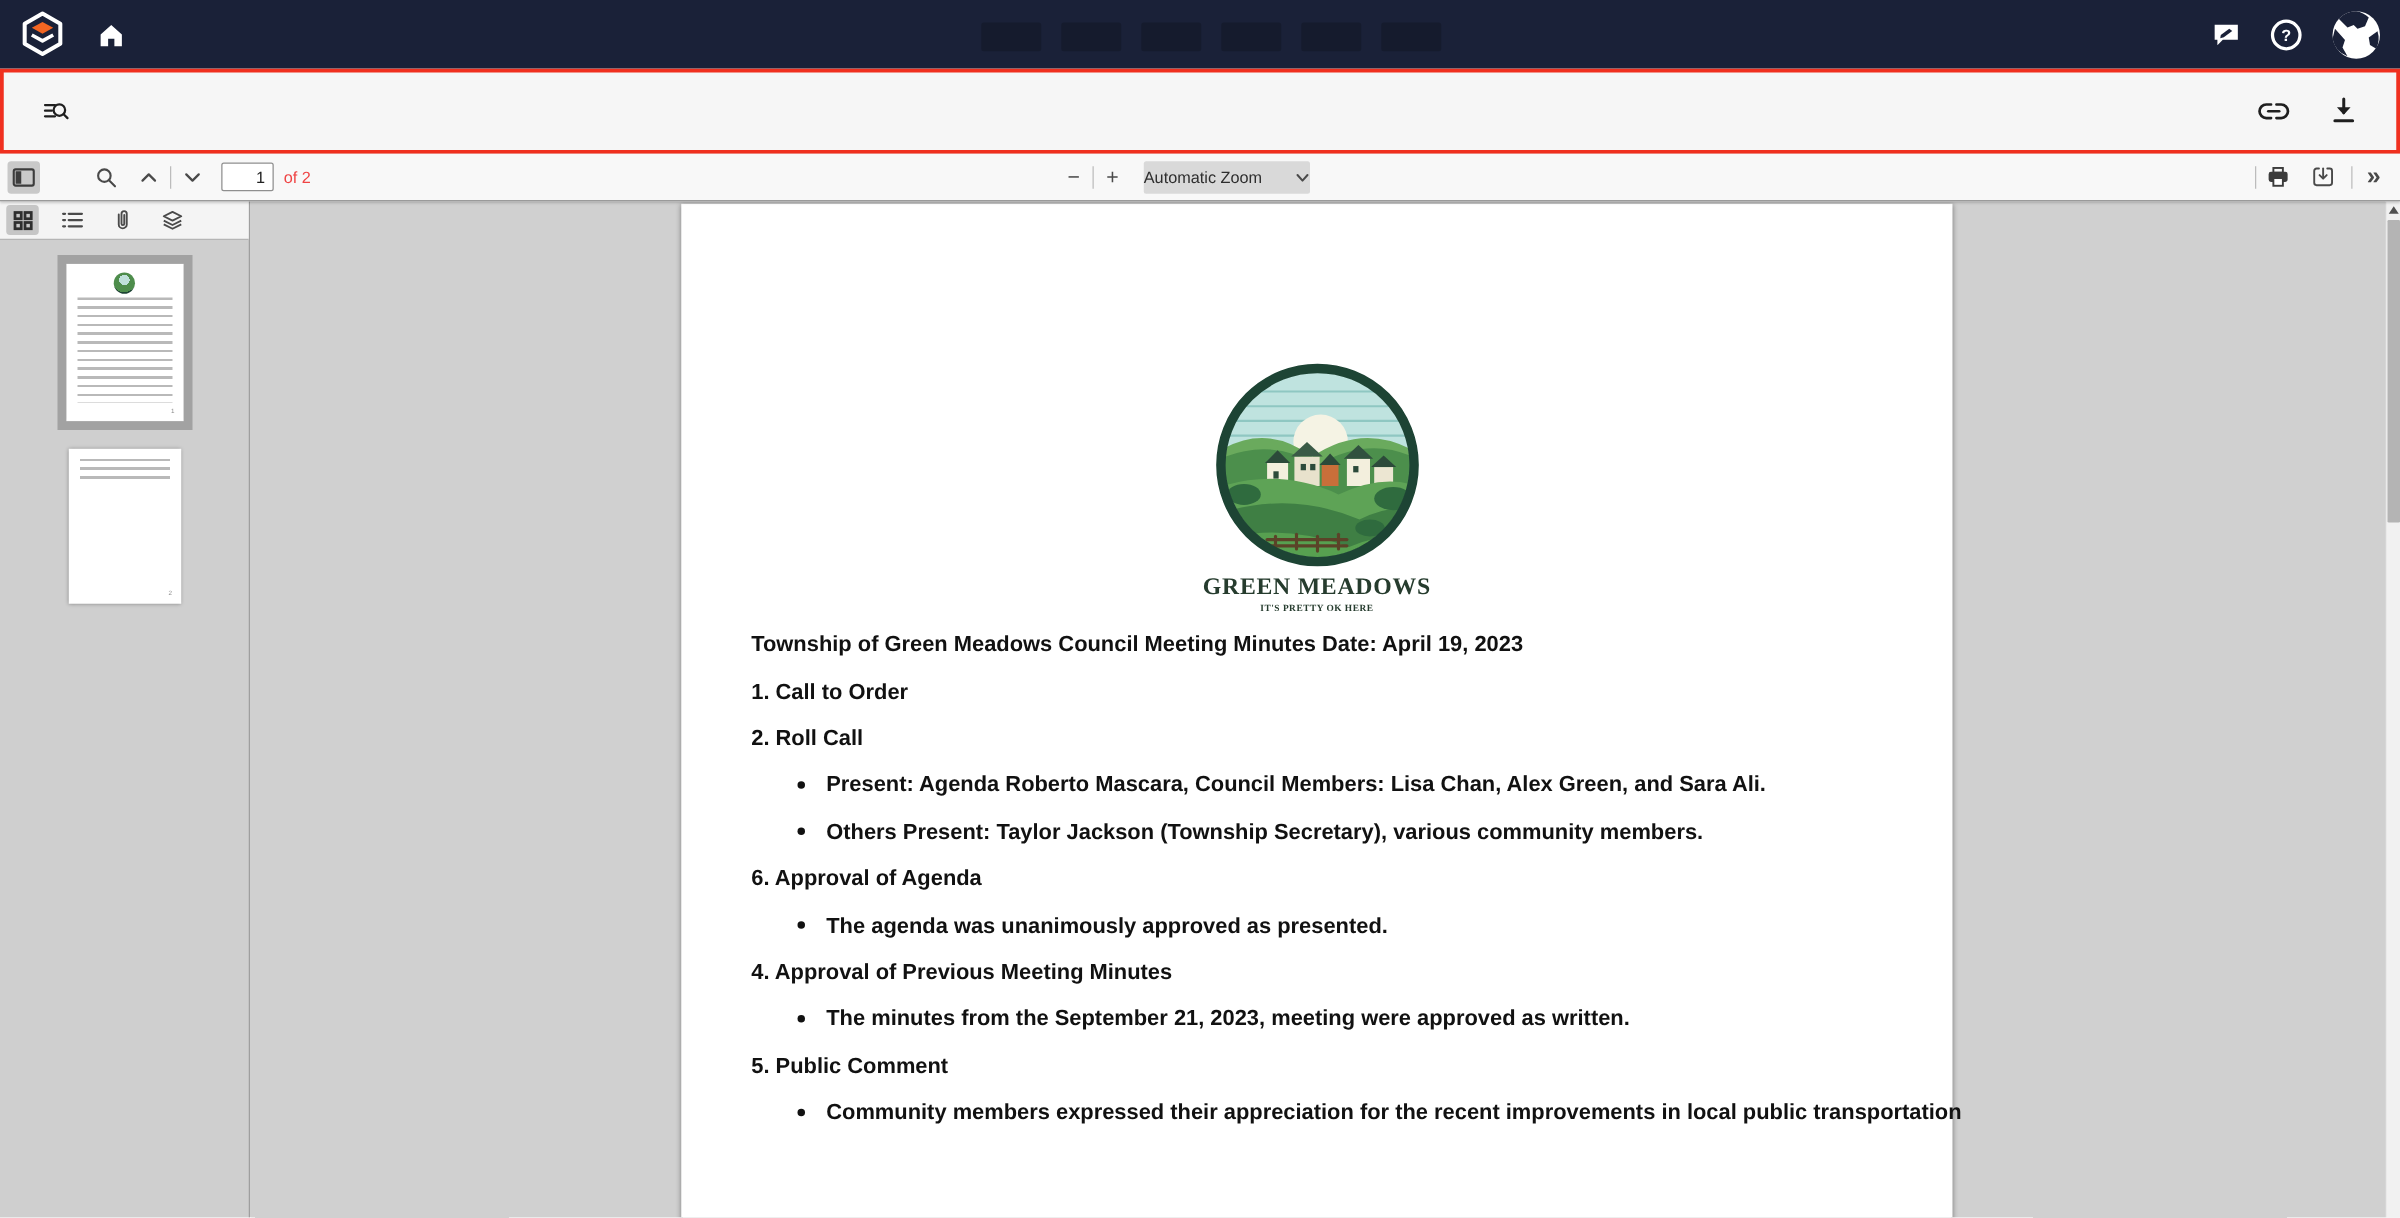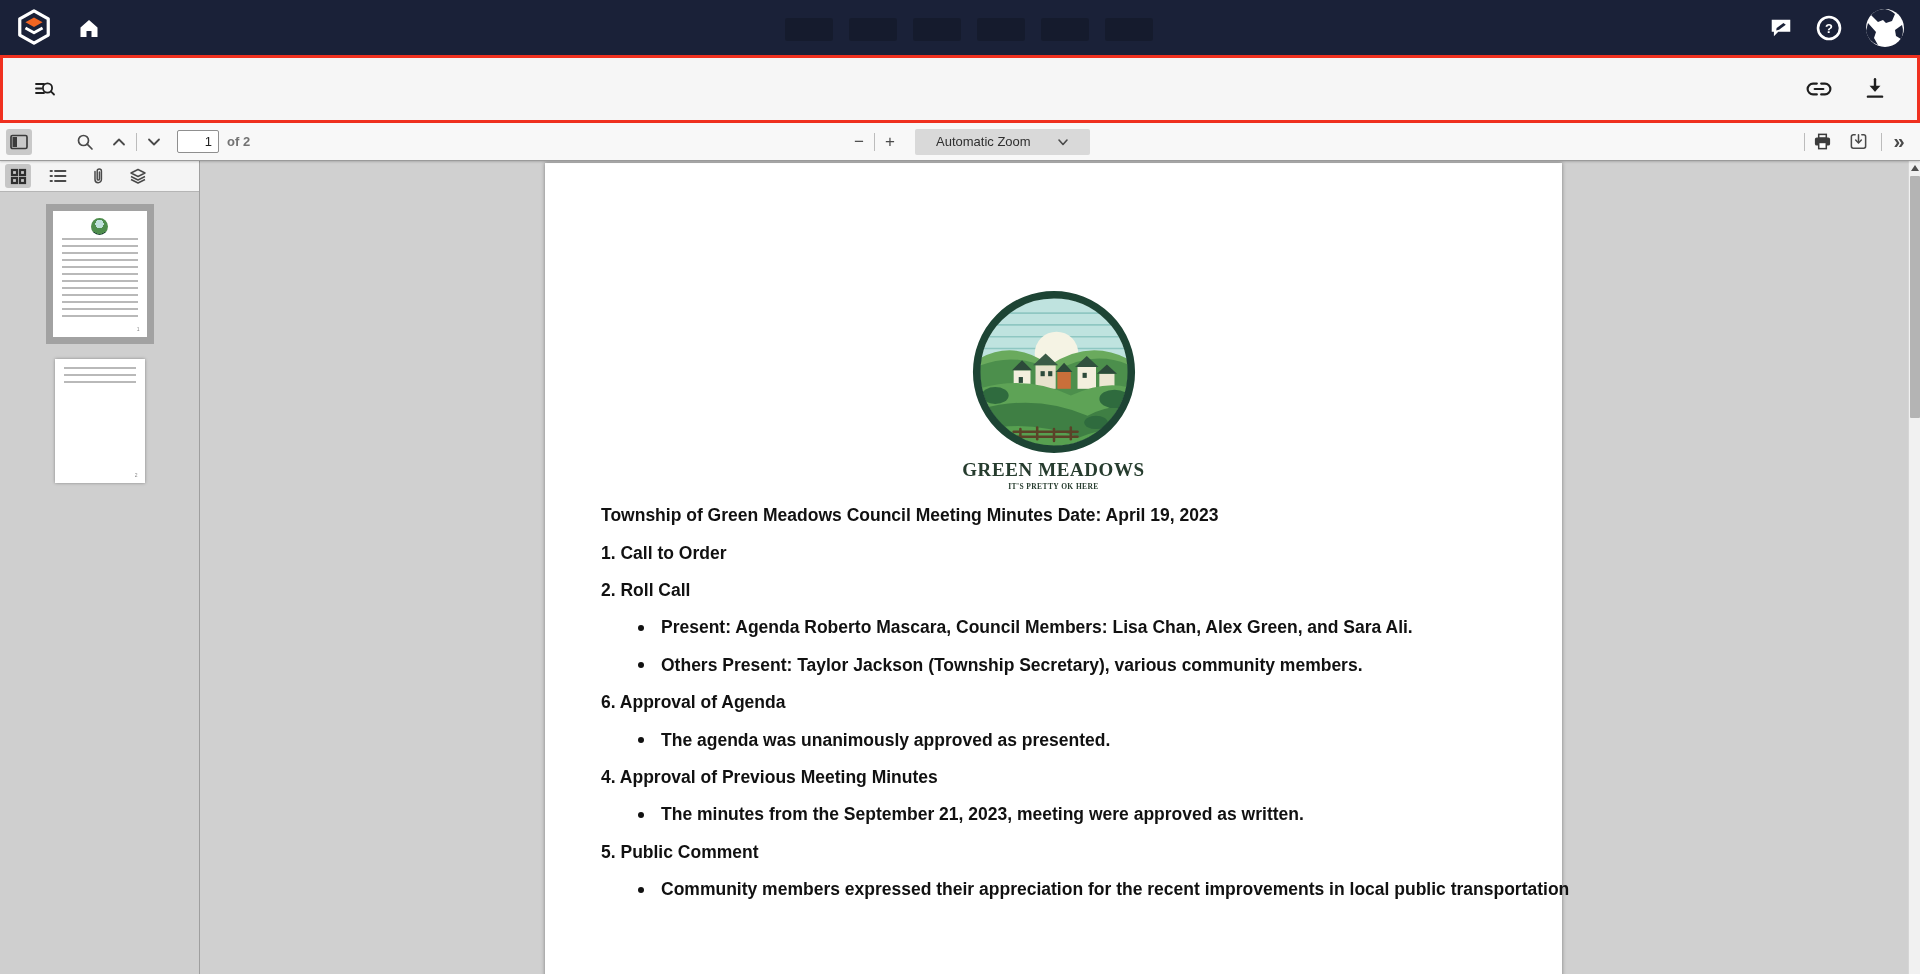--- a/index.html
+++ b/index.html
@@ -20,23 +20,23 @@
   .redbar .left-icons { position:absolute; left:28px; display:flex; align-items:center; }
   .redbar .right-icons { position:absolute; right:28px; display:flex; align-items:center; gap:28px; }
   .rb-btn { width:28px; height:28px; display:flex; align-items:center; justify-content:center; cursor:pointer; color:#1f1f1f; }
 
   
   .pdfbar { position:absolute; top:123px; left:0; width:1920px; height:38px; background:#f8f8f8; border-bottom:1px solid #9a9a9a; box-shadow:0 1px 2px rgba(0,0,0,0.18); display:flex; align-items:center; z-index:5; }
   .pdf-btn { width:26px; height:26px; display:flex; align-items:center; justify-content:center; border-radius:3px; color:#4a4a4a; cursor:pointer; }
   .pdf-btn.active { background:#c9c9c9; }
   .pdfbar .sep { width:1px; height:18px; background:#bcbcbc; margin:0 4px; }
   .page-input { width:42px; height:23px; border:1px solid #8f8f8f; border-radius:2px; background:#fff; text-align:right; padding-right:6px; font-size:13px; color:#222; font-family:"Liberation Sans",sans-serif; }
-  .of-label { font-size:13px; color:#737373; margin-left:8px;font-weight:bold; }
+  .of-label { font-size:13px; color:#ef4444; margin-left:8px; }
   .zoom-txt { font-size:17px; color:#4a4a4a; width:22px; text-align:center; cursor:pointer; }
-  .zoom-select { height:26px; background:#d9d9d9; border-radius:2px; display:flex; align-items:center; padding:0 21px; gap:26px; font-size:13px; color:#2e2e2e; cursor:pointer; }
+  .zoom-select { height:26px; background:#d9d9d9; border-radius:2px; display:flex; align-items:center; padding:0 0; gap:26px; font-size:13px; color:#2e2e2e; cursor:pointer; }
 
   
   .sidebar { position:absolute; top:161px; left:0; width:200px; bottom:0; background:#cfcfcf; border-right:1px solid #9f9f9f; }
   .side-tabs { position:absolute; top:0; left:0; width:100%; height:31px; background:#f4f4f4; border-bottom:1px solid #b5b5b5; display:flex; align-items:center; gap:14px; padding-left:5px; }
   .side-tab { width:26px; height:24px; display:flex; align-items:center; justify-content:center; border-radius:3px; color:#4a4a4a; cursor:pointer; }
   .side-tab.active { background:#c6c6c6; }
   .thumbs { position:absolute; top:31px; left:0; right:0; bottom:0; display:flex; flex-direction:column; align-items:center; overflow:hidden; }
   .thumb { background:#fff; box-shadow:0 0 3px rgba(0,0,0,0.35); position:relative; cursor:pointer; }
   .thumb.selected-ring { outline:7px solid #a2a2a2; }
   .thumb1 { width:94px; height:126px; margin-top:19px; }

